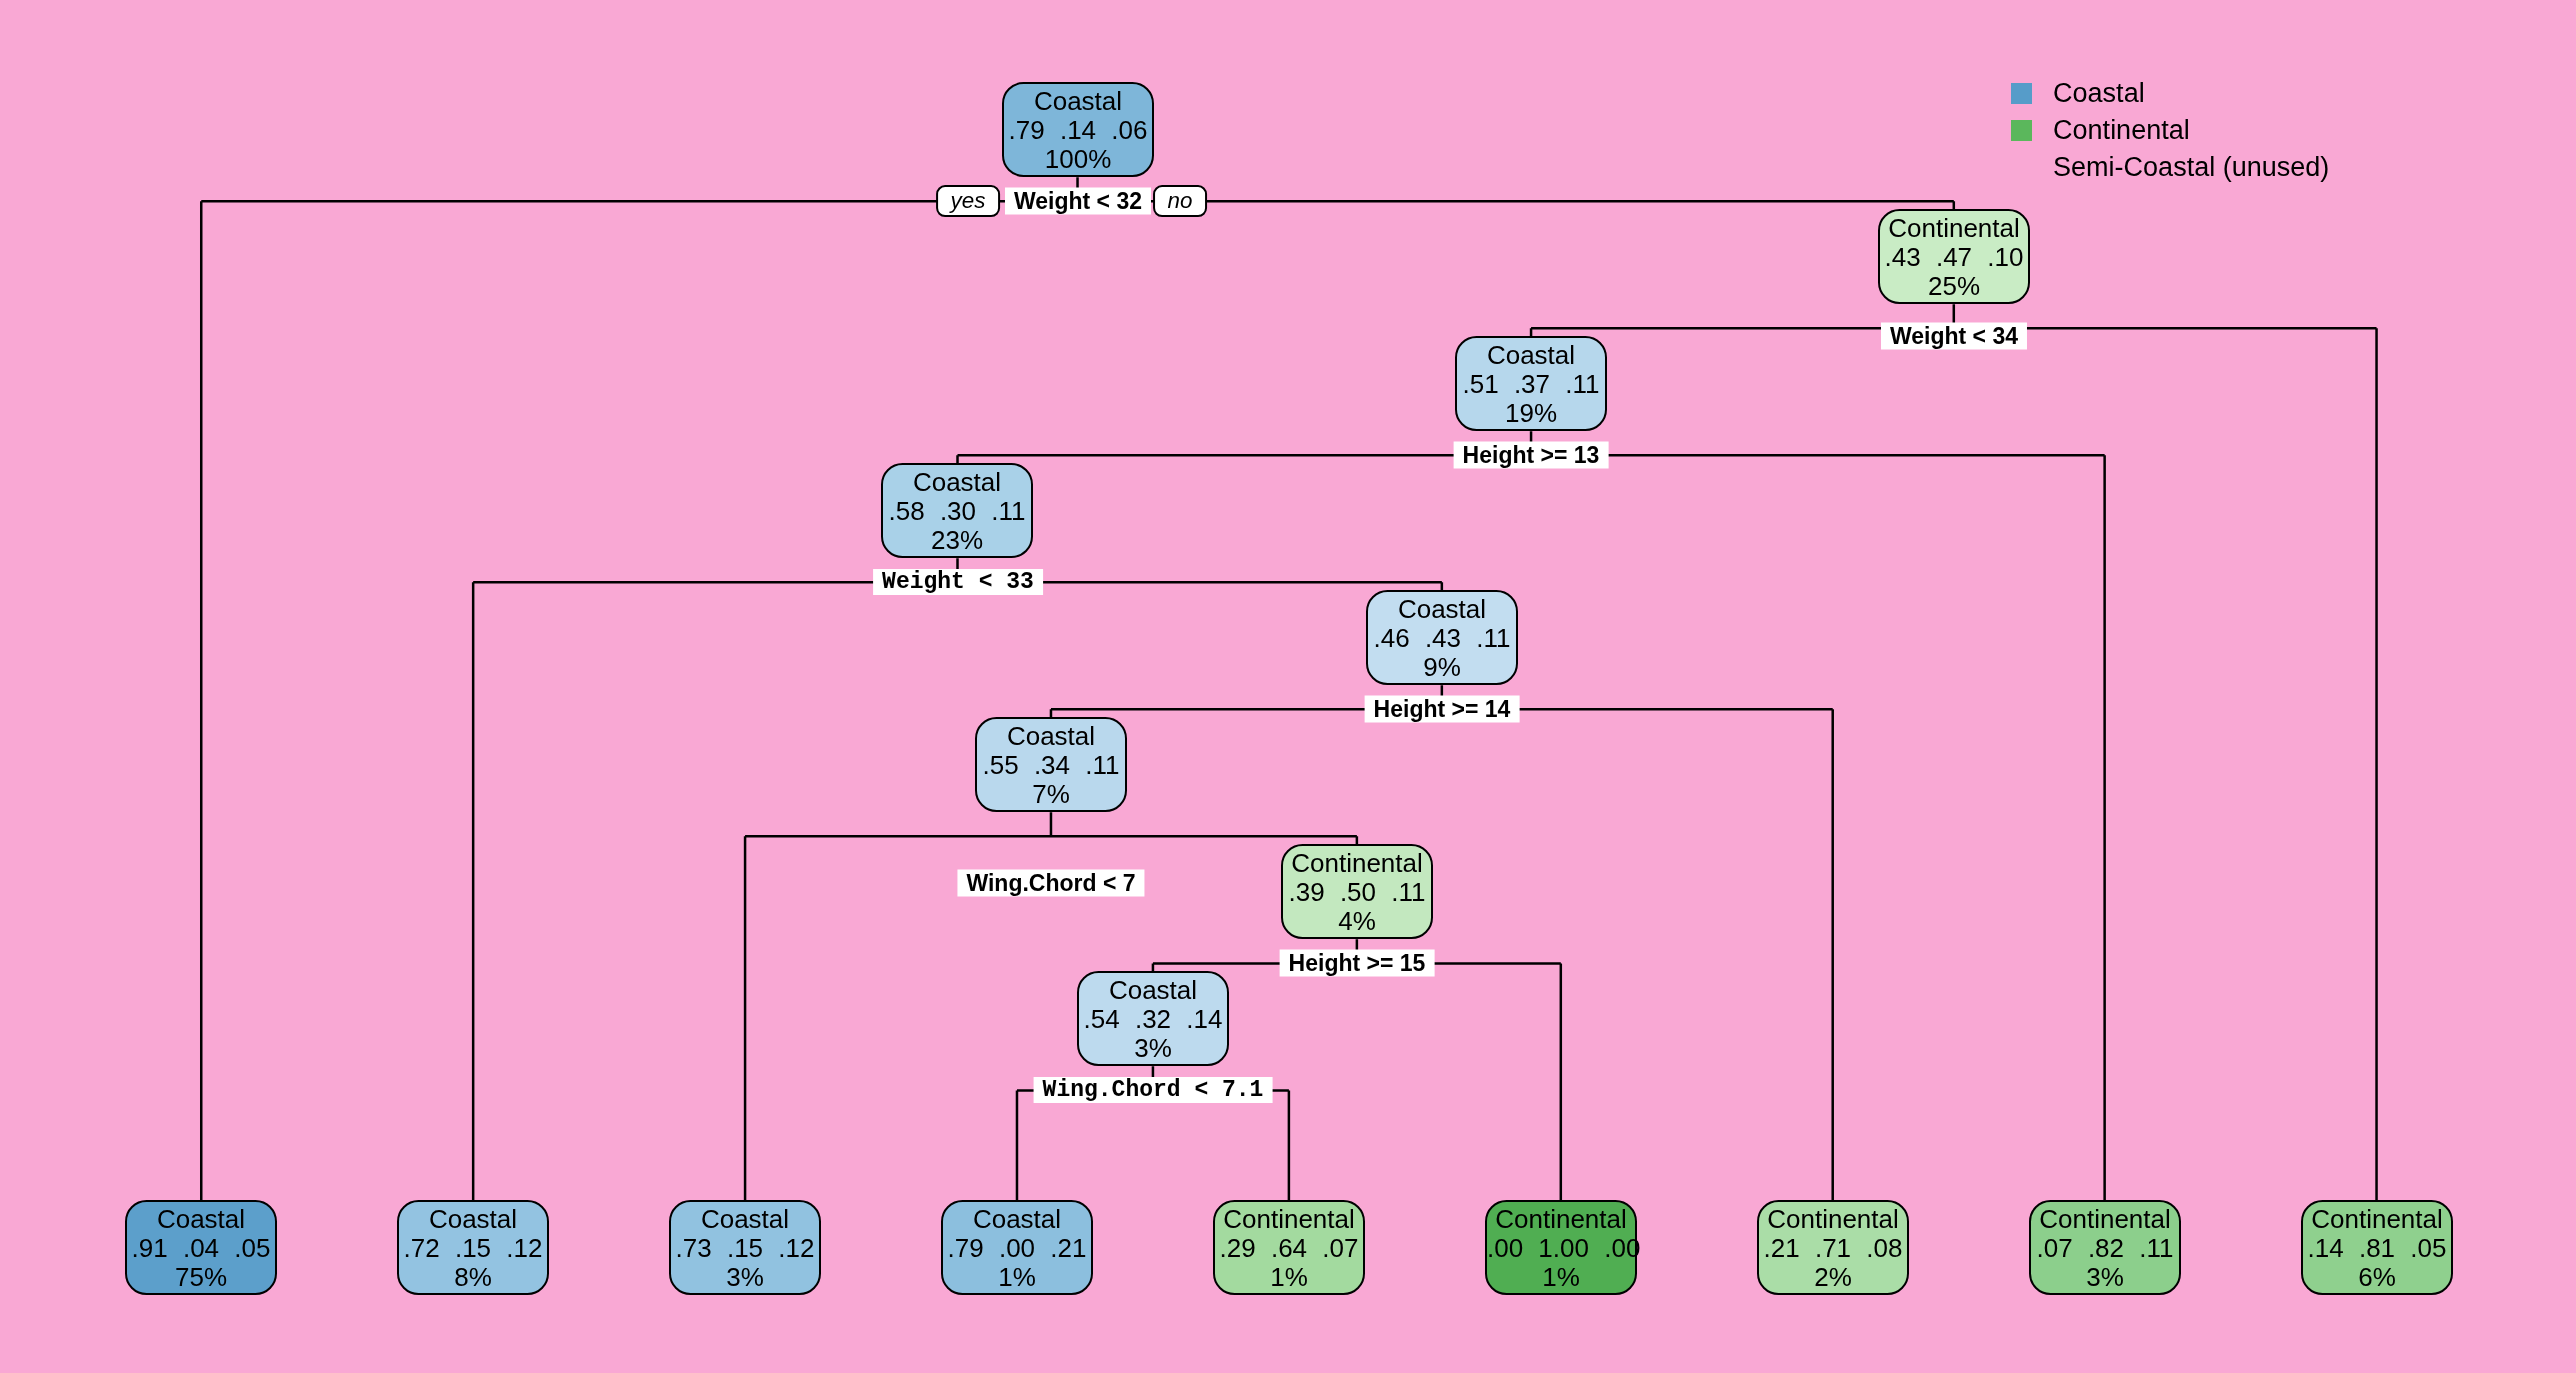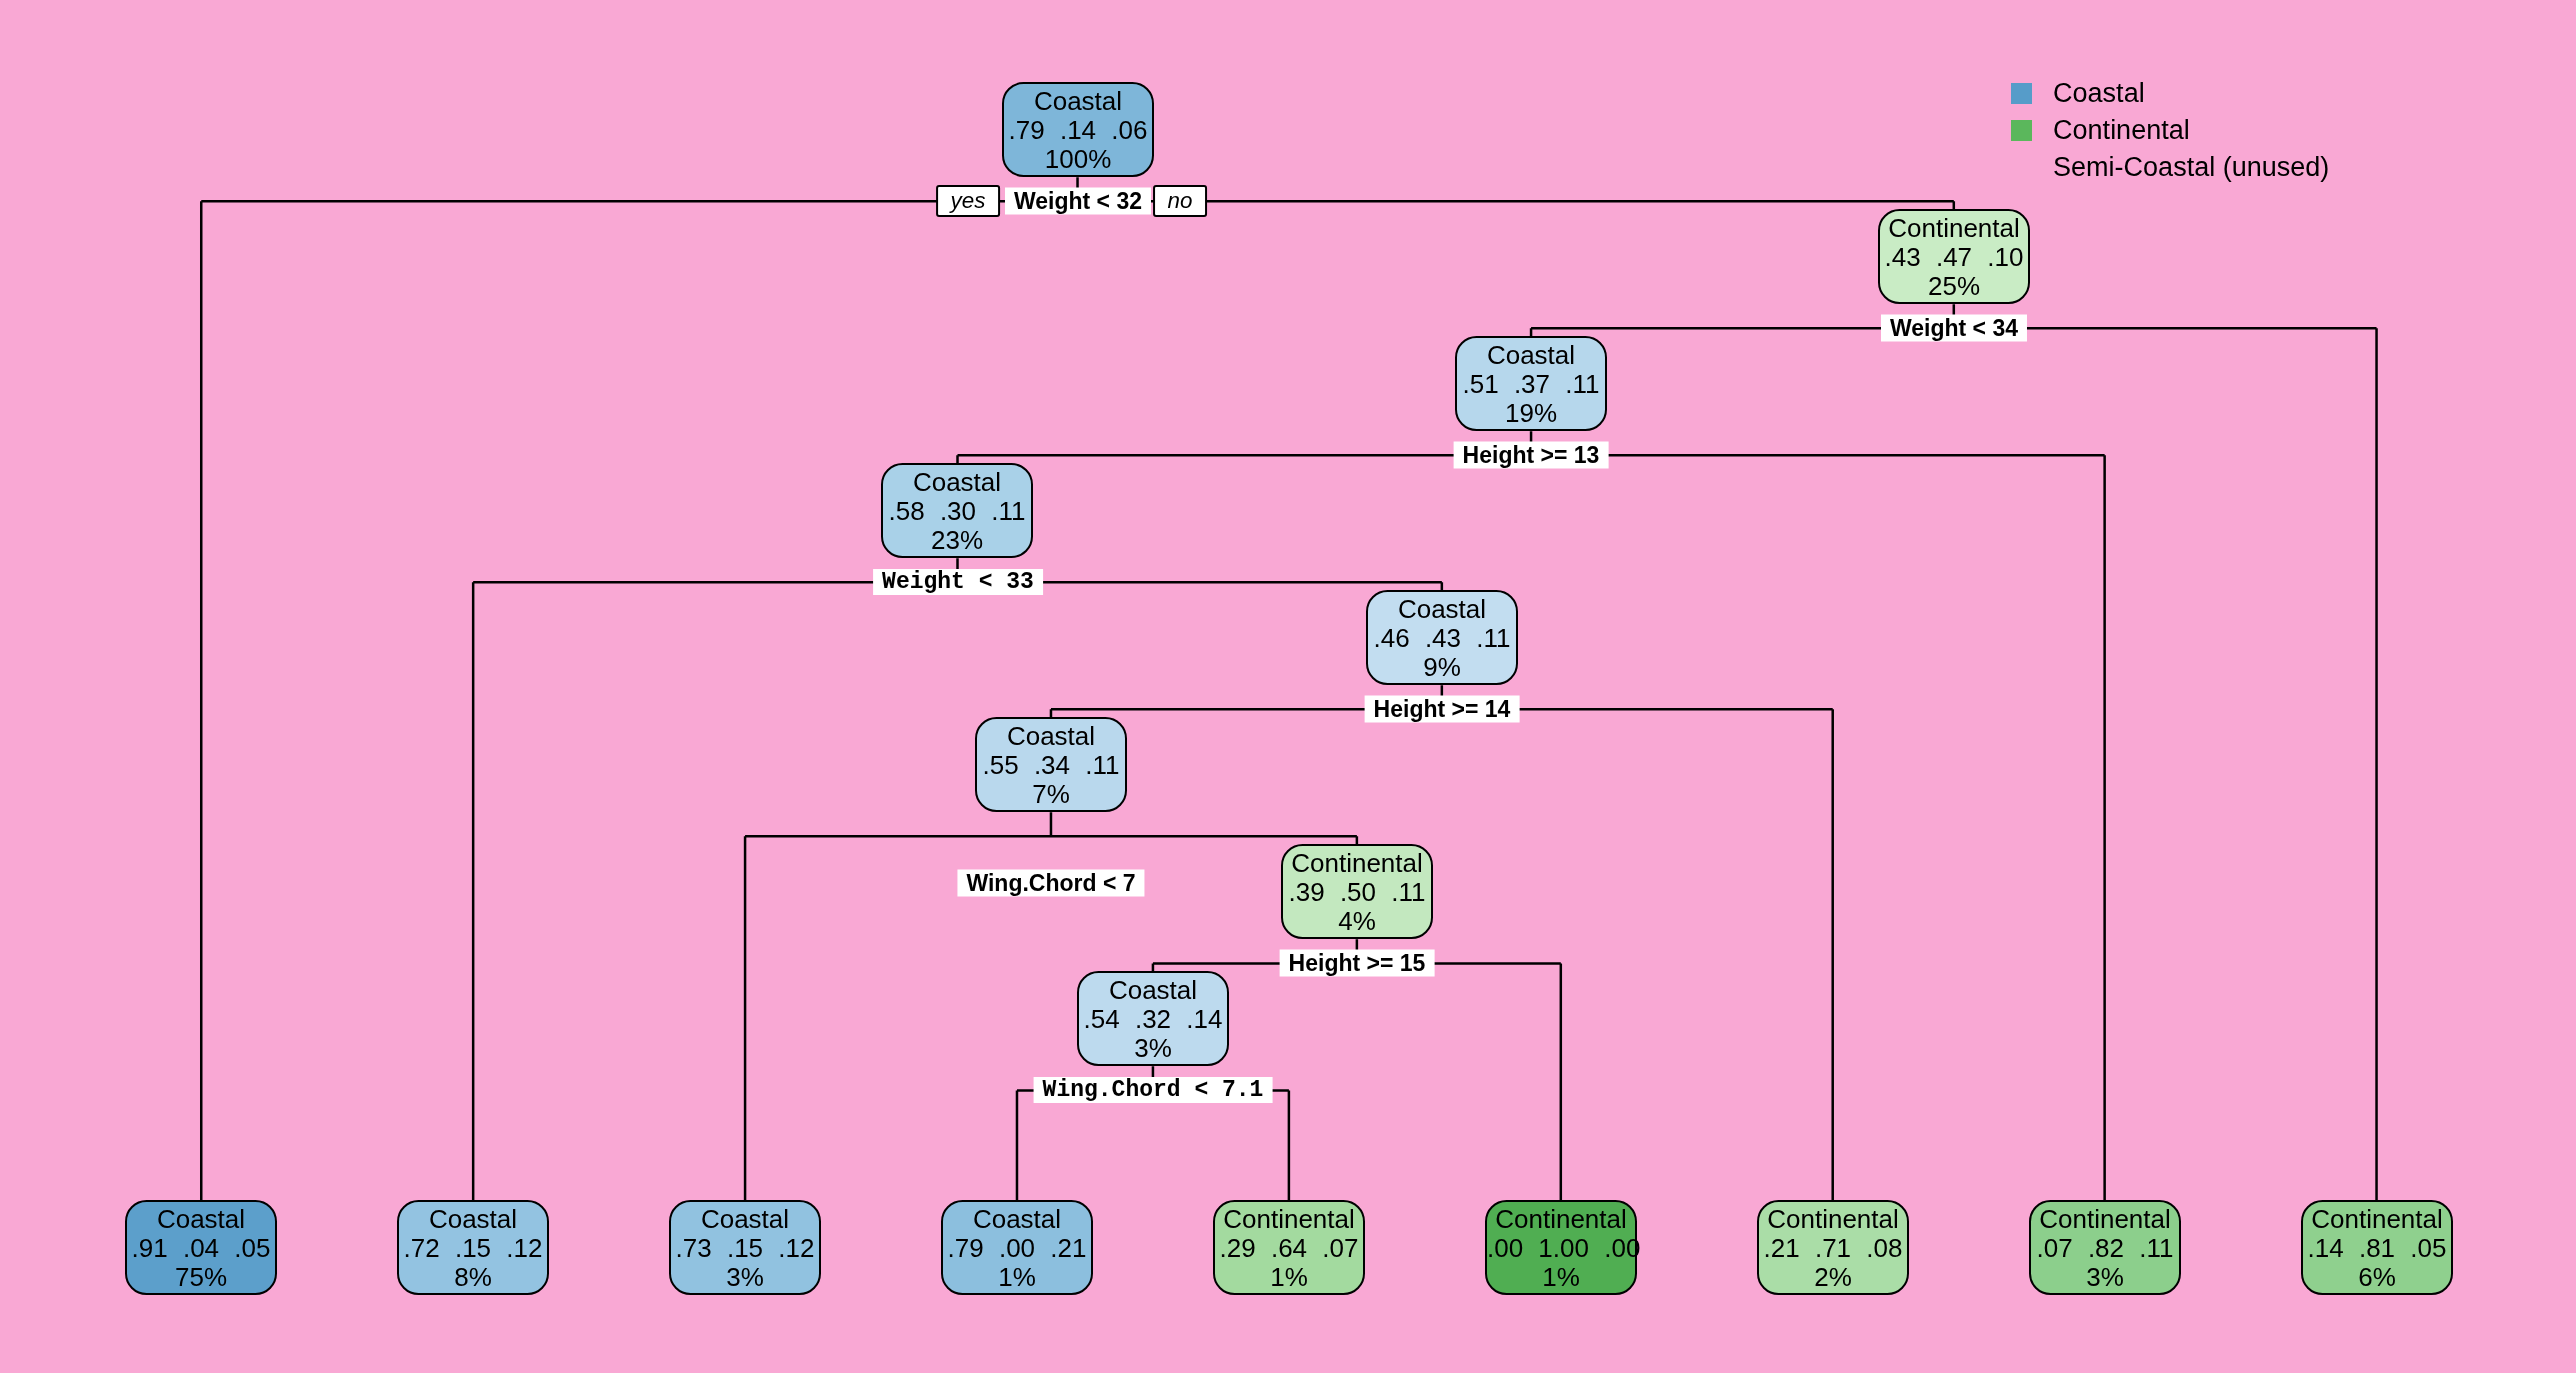--- a/index.html
+++ b/index.html
@@ -13,21 +13,21 @@
     z-index:2;white-space:nowrap;
   }
   .nvals{word-spacing:8px;}
   .split{
     position:absolute;transform:translate(-50%,-50%);
     background:#fff;font-weight:bold;font-size:23px;
     padding:0 9px;white-space:nowrap;z-index:1;
   }
   .badge{
     position:absolute;transform:translate(-50%,-50%);
-    background:#fff;border:2.1px solid #000;border-radius:3px;
+    background:#fff;border:2.1px solid #000;border-radius:9px;
     font-style:italic;font-size:22.4px;line-height:22.4px;padding:2.7px 12.5px;z-index:1;
   }
   .legend{position:absolute;left:2011px;top:75px;z-index:2;}
   .lg-row{display:flex;align-items:center;height:37px;}
   .lg-swatch{width:20.6px;height:20.6px;margin-right:21.5px;flex:0 0 auto;}
   .lg-label{font-size:27px;white-space:nowrap;}
 </style>
 </head>
 <body>
 
@@ -48,21 +48,21 @@
       <div class="node" style="left: 125px; top: 1200px; background: rgb(92, 159, 203);">
         <div class="nlab">Coastal</div>
         <div class="nvals">.91 .04 .05</div>
         <div class="npct">75%</div>
       </div>
       <div class="node" style="left: 1878px; top: 209px; background: rgb(201, 236, 197);">
         <div class="nlab">Continental</div>
         <div class="nvals">.43 .47 .10</div>
         <div class="npct">25%</div>
       </div>
-      <div class="split" style="left: 1954px; top: 328px;">Weight &lt; 34</div>
+      <div class="split" style="left: 1954px; top: 336px;">Weight &lt; 34</div>
       <div class="node" style="left: 1455px; top: 336px; background: rgb(182, 215, 236);">
         <div class="nlab">Coastal</div>
         <div class="nvals">.51 .37 .11</div>
         <div class="npct">19%</div>
       </div>
       <div class="split" style="left: 1531px; top: 455px;">Height &gt;= 13</div>
       <div class="node" style="left: 881px; top: 463px; background: rgb(169, 209, 232);">
         <div class="nlab">Coastal</div>
         <div class="nvals">.58 .30 .11</div>
         <div class="npct">23%</div>

